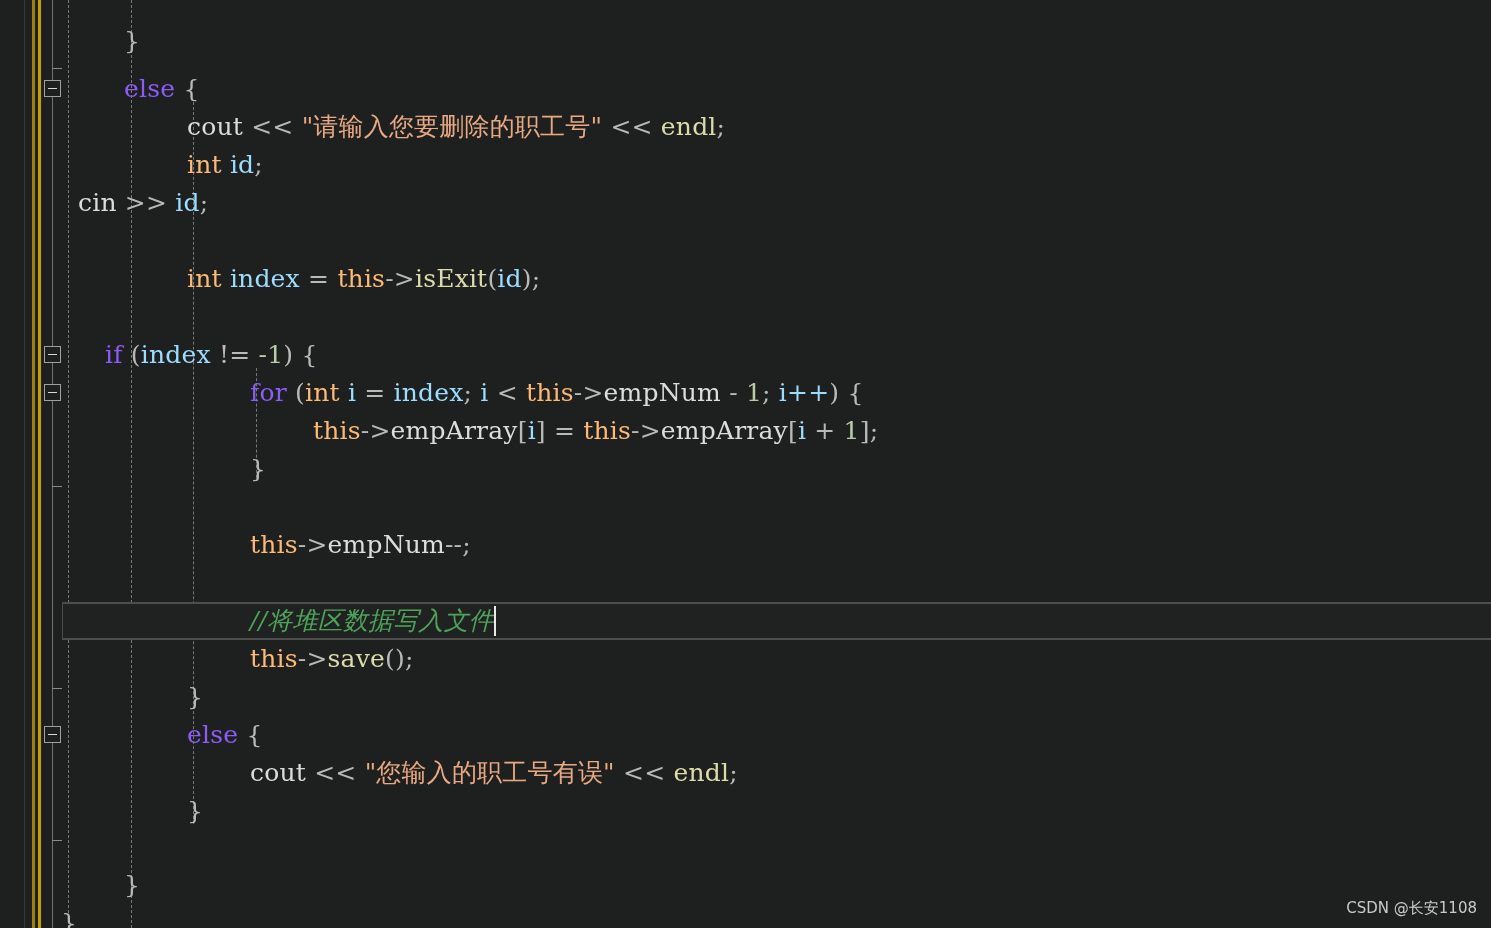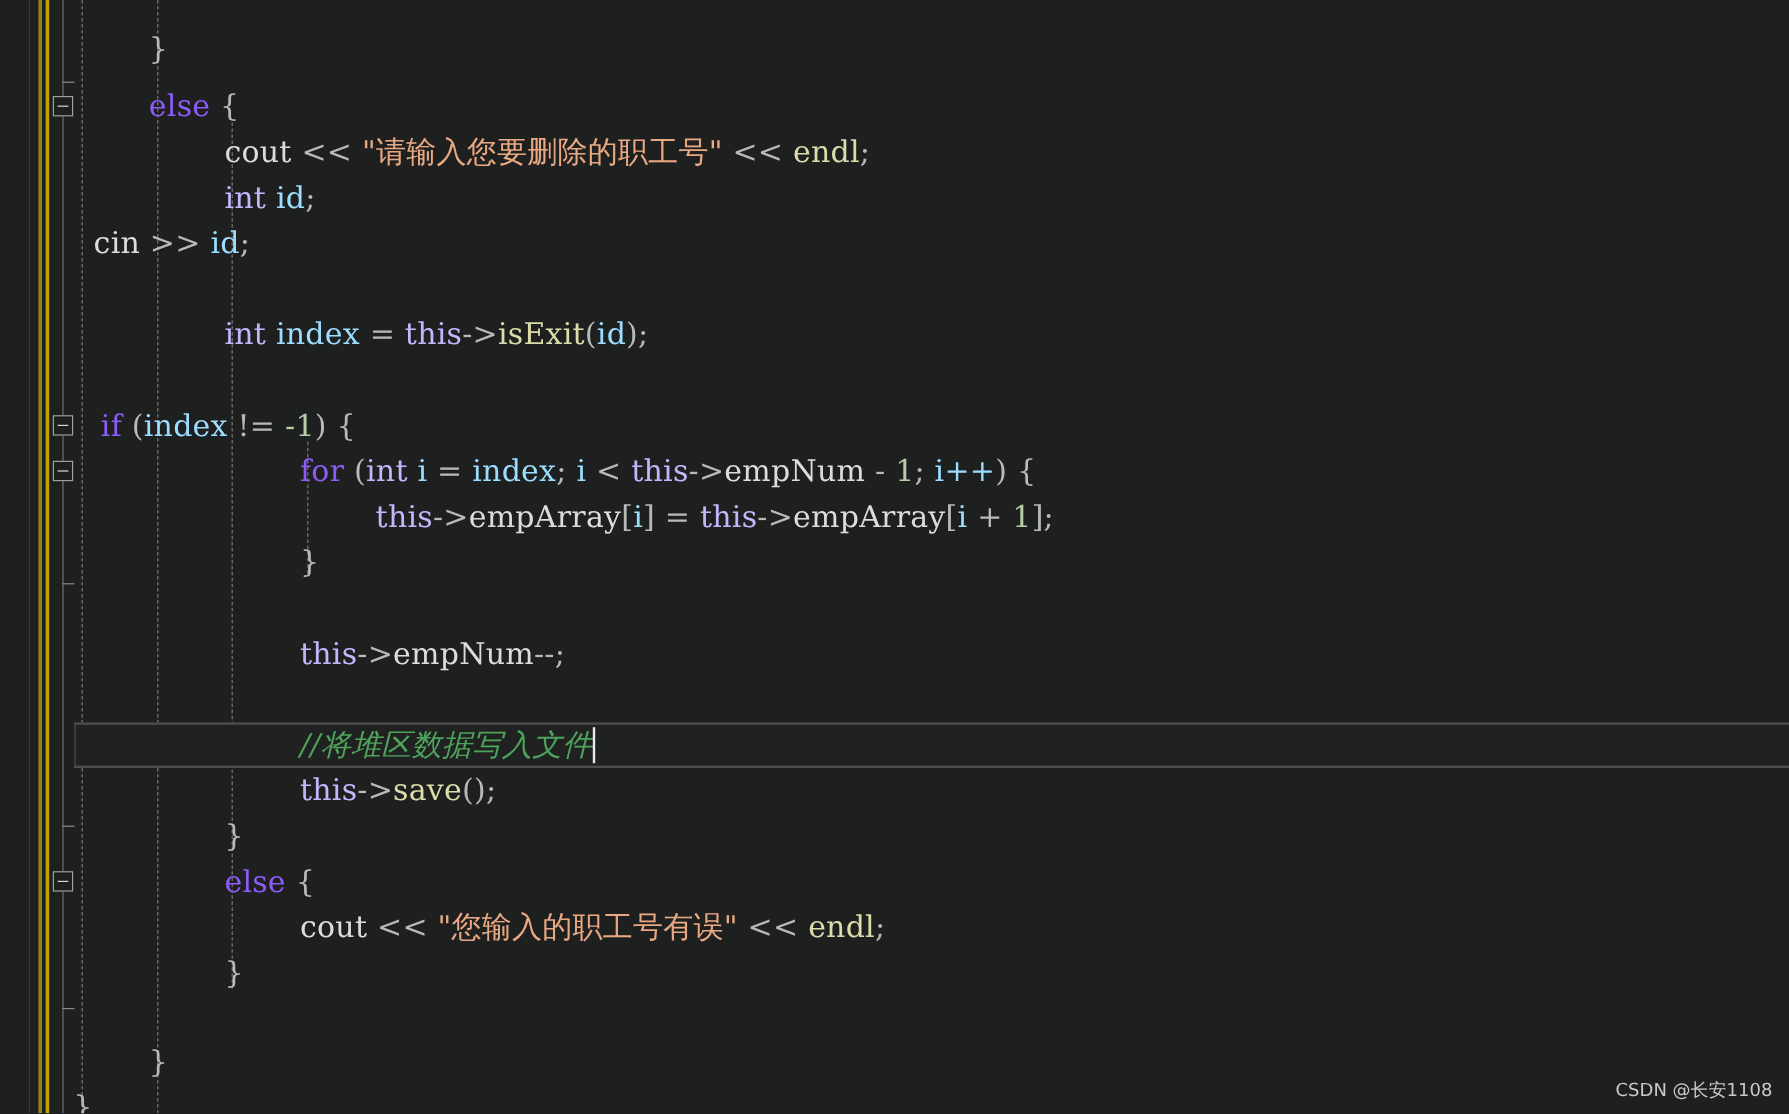--- a/index.html
+++ b/index.html
@@ -88,21 +88,21 @@
     left: 0;
     height: 38px;
     line-height: 38px;
     white-space: pre;
     font-size: 25px;
     letter-spacing: 0.2px;
     color: #d4d4d4;
   }
 
   
-  .kw      { color: #c4b5fd; }   
+  .kw      { color: #fdba74; }   
   .ctl     { color: #8b5cf6; }   
   .ident   { color: #9cdcfe; }   
   .member  { color: #dcdcdc; }   
   .fn      { color: #dcdcaa; }   
   .str     { color: #e8a882; }   
   .num     { color: #b5cea8; }   
   .punc    { color: #b9b9b9; }   
   .cmt     { color: #4ea35a; font-style: italic; }   
   .plain   { color: #dcdcdc; }
 
@@ -170,21 +170,21 @@
 
   <div id="code">
       <div class="line" style="top: 22px; padding-left: 124px;"><span class="punc">}</span></div>
       <div class="line" style="top: 70px; padding-left: 124px;"><span class="ctl">else</span><span class="plain"> </span><span class="punc">{</span></div>
       <div class="line" style="top: 108px; padding-left: 187px;"><span class="plain">cout</span><span class="plain"> </span><span class="punc">&lt;&lt;</span><span class="plain"> </span><span class="str">"请输入您要删除的职工号"</span><span class="plain"> </span><span class="punc">&lt;&lt;</span><span class="plain"> </span><span class="fn">endl</span><span class="punc">;</span></div>
       <div class="line" style="top: 146px; padding-left: 187px;"><span class="kw">int</span><span class="plain"> </span><span class="ident">id</span><span class="punc">;</span></div>
       <div class="line" style="top: 184px; padding-left: 78px;"><span class="plain">cin</span><span class="plain"> </span><span class="punc">&gt;&gt;</span><span class="plain"> </span><span class="ident">id</span><span class="punc">;</span></div>
       <div class="line" style="top: 222px; padding-left: 187px;"></div>
       <div class="line" style="top: 260px; padding-left: 187px;"><span class="kw">int</span><span class="plain"> </span><span class="ident">index</span><span class="plain"> </span><span class="punc">=</span><span class="plain"> </span><span class="kw">this</span><span class="punc">-&gt;</span><span class="fn">isExit</span><span class="punc">(</span><span class="ident">id</span><span class="punc">)</span><span class="punc">;</span></div>
       <div class="line" style="top: 298px; padding-left: 187px;"></div>
-      <div class="line" style="top: 336px; padding-left: 84px;"><span class="ctl">if</span><span class="plain"> </span><span class="punc">(</span><span class="ident">index</span><span class="plain"> </span><span class="punc">!=</span><span class="plain"> </span><span class="num">-1</span><span class="punc">)</span><span class="plain"> </span><span class="punc">{</span></div>
+      <div class="line" style="top: 336px; padding-left: 105px;"><span class="ctl">if</span><span class="plain"> </span><span class="punc">(</span><span class="ident">index</span><span class="plain"> </span><span class="punc">!=</span><span class="plain"> </span><span class="num">-1</span><span class="punc">)</span><span class="plain"> </span><span class="punc">{</span></div>
       <div class="line" style="top: 374px; padding-left: 250px;"><span class="ctl">for</span><span class="plain"> </span><span class="punc">(</span><span class="kw">int</span><span class="plain"> </span><span class="ident">i</span><span class="plain"> </span><span class="punc">=</span><span class="plain"> </span><span class="ident">index</span><span class="punc">;</span><span class="plain"> </span><span class="ident">i</span><span class="plain"> </span><span class="punc">&lt;</span><span class="plain"> </span><span class="kw">this</span><span class="punc">-&gt;</span><span class="member">empNum</span><span class="plain"> </span><span class="punc">-</span><span class="plain"> </span><span class="num">1</span><span class="punc">;</span><span class="plain"> </span><span class="ident">i++</span><span class="punc">)</span><span class="plain"> </span><span class="punc">{</span></div>
       <div class="line" style="top: 412px; padding-left: 313px;"><span class="kw">this</span><span class="punc">-&gt;</span><span class="member">empArray</span><span class="punc">[</span><span class="ident">i</span><span class="punc">]</span><span class="plain"> </span><span class="punc">=</span><span class="plain"> </span><span class="kw">this</span><span class="punc">-&gt;</span><span class="member">empArray</span><span class="punc">[</span><span class="ident">i</span><span class="plain"> </span><span class="punc">+</span><span class="plain"> </span><span class="num">1</span><span class="punc">]</span><span class="punc">;</span></div>
       <div class="line" style="top: 450px; padding-left: 250px;"><span class="punc">}</span></div>
       <div class="line" style="top: 488px; padding-left: 250px;"></div>
       <div class="line" style="top: 526px; padding-left: 250px;"><span class="kw">this</span><span class="punc">-&gt;</span><span class="member">empNum</span><span class="punc">--</span><span class="punc">;</span></div>
       <div class="line" style="top: 564px; padding-left: 250px;"></div>
       <div class="line" style="top: 602px; padding-left: 250px;"><span class="cmt">//将堆区数据写入文件</span></div>
       <div class="line" style="top: 640px; padding-left: 250px;"><span class="kw">this</span><span class="punc">-&gt;</span><span class="fn">save</span><span class="punc">(</span><span class="punc">)</span><span class="punc">;</span></div>
       <div class="line" style="top: 678px; padding-left: 187px;"><span class="punc">}</span></div>
       <div class="line" style="top: 716px; padding-left: 187px;"><span class="ctl">else</span><span class="plain"> </span><span class="punc">{</span></div>

